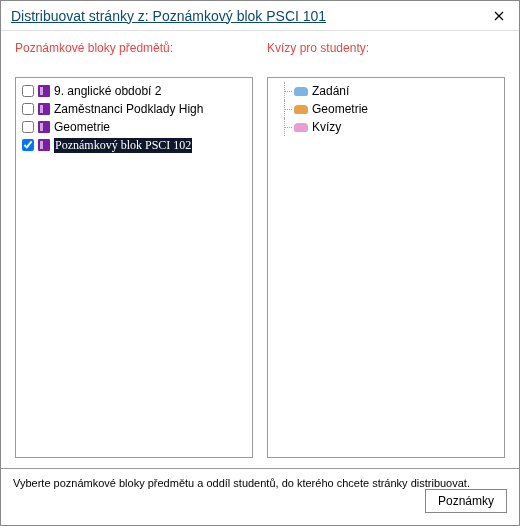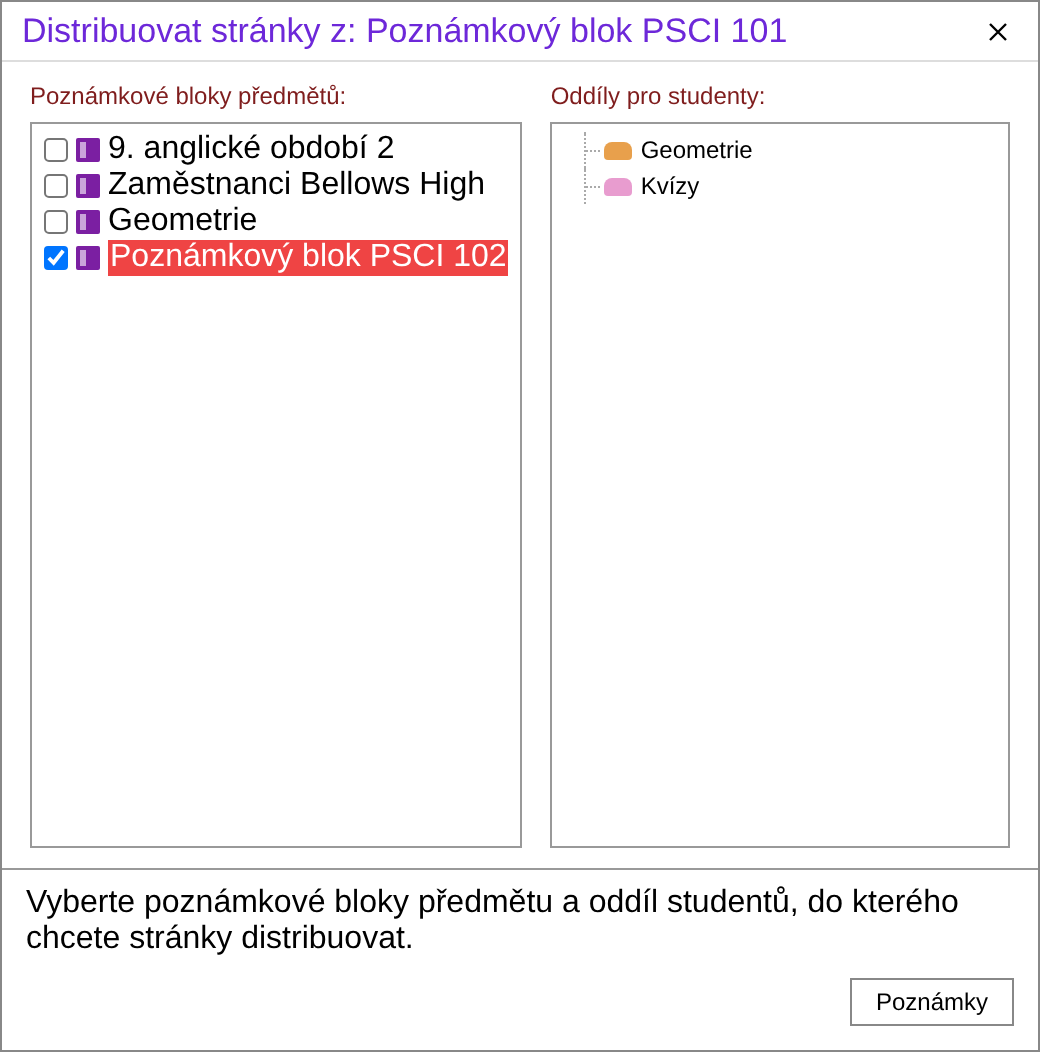--- a/index.html
+++ b/index.html
@@ -15,22 +15,23 @@
   }
   .titlebar {
     display: flex;
     align-items: center;
     height: 30px;
     padding-left: 10px;
     border-bottom: 1px solid #ddd;
   }
   .titlebar .title {
     flex: 1;
-    font-size: 17px;
-    color: #6d28d9;
+    font-size: 14px;
+    color: #0c4a6e;
+    text-decoration: underline;
   }
   .close-btn {
     width: 40px;
     height: 30px;
     display: flex;
     align-items: center;
     justify-content: center;
     font-size: 14px;
     color: #000;
     cursor: pointer;
@@ -41,22 +42,22 @@
     padding: 10px 14px 10px 14px;
     gap: 14px;
   }
   .panel {
     flex: 1;
     display: flex;
     flex-direction: column;
   }
   .panel-header {
     font-size: 12px;
-    color: #7f1d1d;
-    margin-bottom: 6px;
+    color: #ef4444;
+    margin-bottom: 22px;
   }
   .panel-body {
     flex: 1;
     border: 1px solid #999;
     padding: 4px;
     overflow: auto;
     background: #fff;
   }
   .nb-item {
     display: flex;
@@ -78,25 +79,26 @@
     display: inline-block;
     position: relative;
   }
   .nb-icon::after {
     content: "";
     position: absolute;
     left: 2px; top: 2px;
     width: 3px; height: 8px;
     background: rgba(255,255,255,0.6);
   }
-  .nb-label { font-size: 16px; }
+  .nb-label { font-size: 12px; }
   .nb-item.selected .nb-label {
-    background: #ef4444;
+    background: #0f172a;
     color: #fff;
     padding: 0 1px;
+    font-family: Liberation Serif, serif;
   }
   .sec-item {
     display: flex;
     align-items: center;
     height: 18px;
     padding-left: 8px;
     white-space: nowrap;
   }
   .sec-line {
     width: 12px;
@@ -125,23 +127,22 @@
     height: 9px;
     border-radius: 4px 4px 2px 2px;
     margin-right: 4px;
   }
   .sec-label { font-size: 12px; }
   .footer {
     border-top: 1px solid #999;
     padding: 8px 12px 12px 12px;
   }
   .footer-text {
-    font-size: 16px;
+    font-size: 11px;
     color: #000;
-    margin-bottom: 10px;
   }
   .footer-buttons {
     display: flex;
     justify-content: flex-end;
     gap: 8px;
   }
   .btn {
     min-width: 78px;
     height: 24px;
     border: 1px solid #888;
@@ -169,38 +170,43 @@
     <div class="panel-header">Poznámkové bloky předmětů:</div>
     <div class="panel-body">
       <div class="nb-item">
         <input type="checkbox" style="">
         <span class="nb-icon" style="background: rgb(123, 31, 162);"></span>
         <span class="nb-label">9. anglické období 2</span>
       </div>
       <div class="nb-item">
         <input type="checkbox" style="">
         <span class="nb-icon" style="background: rgb(123, 31, 162);"></span>
-        <span class="nb-label">Zaměstnanci Bellows High</span>
+        <span class="nb-label">Zaměstnanci Podklady High</span>
       </div>
       <div class="nb-item">
         <input type="checkbox" style="">
         <span class="nb-icon" style="background: rgb(123, 31, 162);"></span>
         <span class="nb-label">Geometrie</span>
       </div>
       <div class="nb-item selected">
         <input type="checkbox" checked="" style="">
         <span class="nb-icon" style="background: rgb(123, 31, 162);"></span>
         <span class="nb-label">Poznámkový blok PSCI 102</span>
       </div>
     </div>
   </div>
 
   <div class="panel">
-    <div class="panel-header">Oddíly pro studenty:</div>
+    <div class="panel-header">Kvízy pro studenty:</div>
     <div class="panel-body">
+      <div class="sec-item">
+        <span class="sec-line"></span>
+        <span class="sec-tab" style="background: rgb(127, 179, 224);"></span>
+        <span class="sec-label">Zadání</span>
+      </div>
       <div class="sec-item">
         <span class="sec-line"></span>
         <span class="sec-tab" style="background: rgb(232, 160, 76);"></span>
         <span class="sec-label">Geometrie</span>
       </div>
       <div class="sec-item">
         <span class="sec-line"></span>
         <span class="sec-tab" style="background: rgb(232, 156, 207);"></span>
         <span class="sec-label">Kvízy</span>
       </div>

